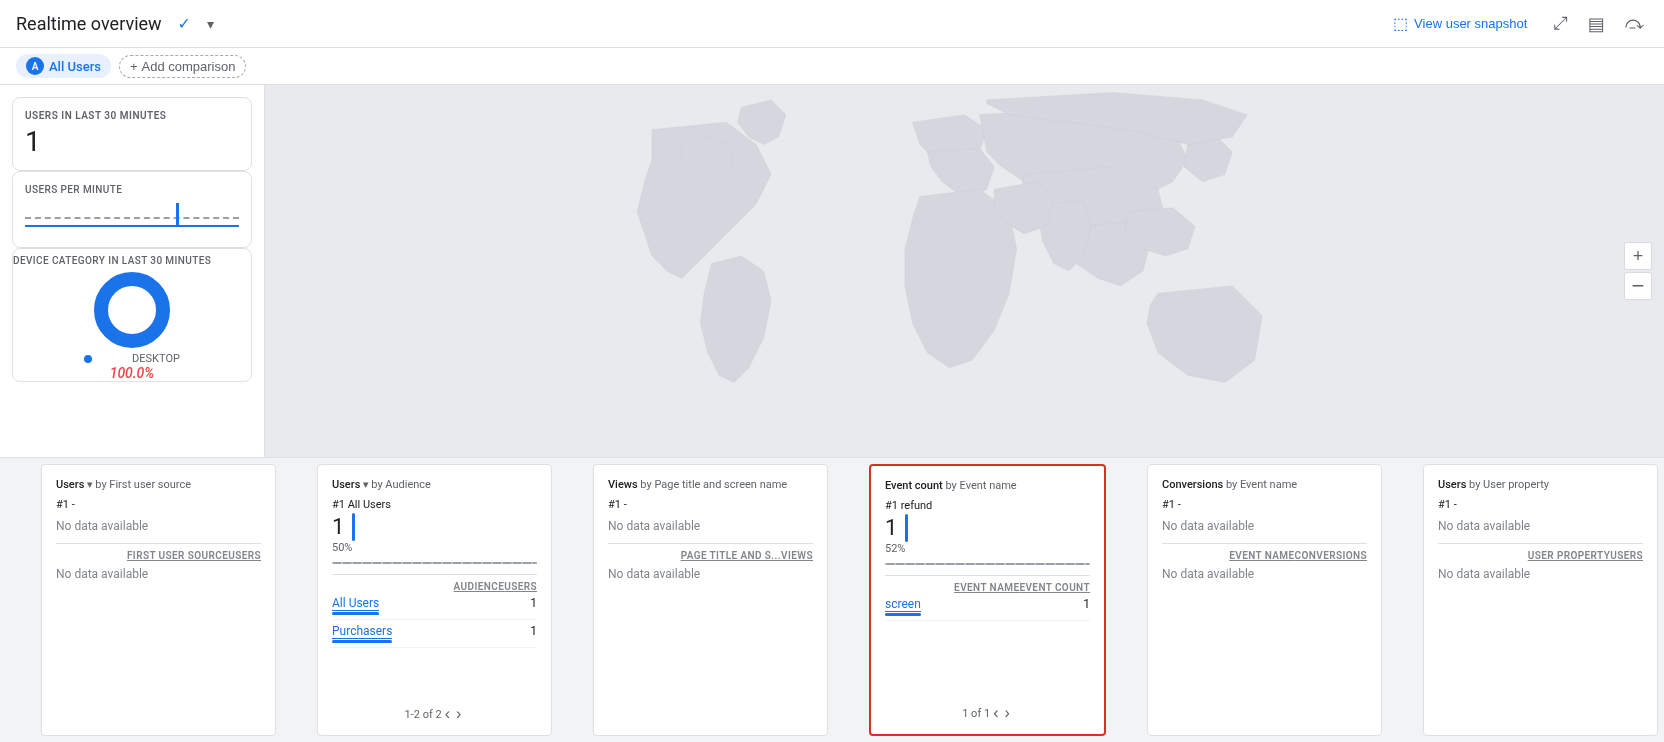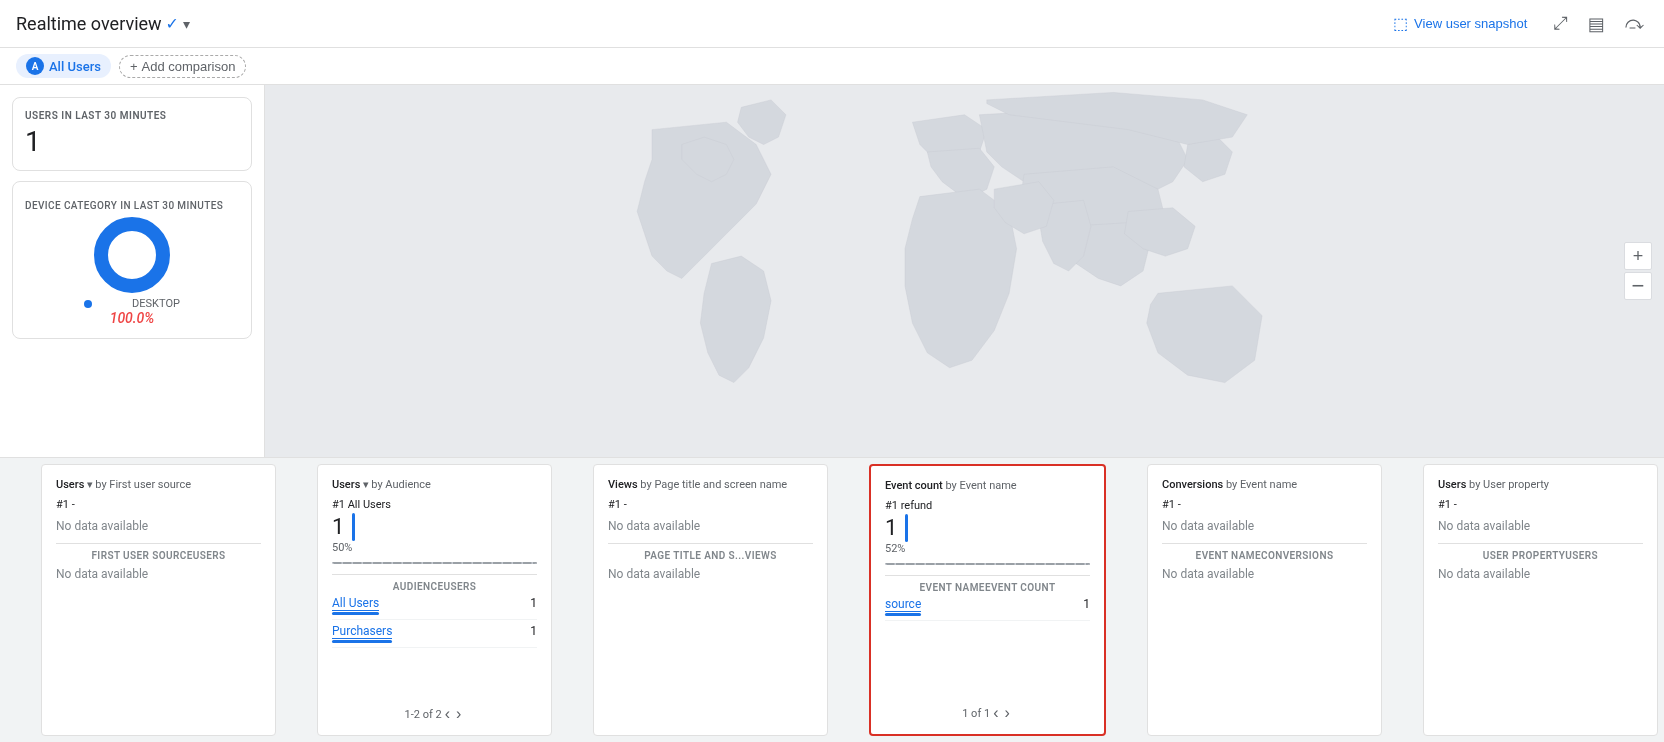--- a/index.html
+++ b/index.html
@@ -3,21 +3,21 @@
   <meta charset="utf-8">
   <style>
     * { box-sizing: border-box; margin: 0; padding: 0; }
     body { font-family: 'Google Sans', Roboto, Arial, sans-serif; background: #f8f9fa; font-size: 13px; color: #202124; overflow: hidden; }
 
     
     .header {
       display: flex; align-items: center; justify-content: space-between;
       padding: 8px 16px; background: #fff; border-bottom: 1px solid #e0e0e0; height: 48px;
     }
-    .header-left { display: flex; align-items: center; gap: 4px; }
+    .header-left { display: flex; align-items: center; gap: 16px; }
     .header-right { display: flex; align-items: center; gap: 12px; }
 
     
     .filter-bar {
       display: flex; align-items: center; gap: 8px;
       padding: 6px 16px; background: #fff; border-bottom: 1px solid #e0e0e0;
     }
 
     
     .zoom-controls {
@@ -25,32 +25,32 @@
       display: flex; flex-direction: column; gap: 2px;
     }
     .zoom-btn {
       width: 28px; height: 28px; background: #fff; border: 1px solid #dadce0;
       border-radius: 2px; cursor: pointer; font-size: 18px; color: #5f6368;
       display: flex; align-items: center; justify-content: center;
     }
 
     .full-layout { display: flex; flex-direction: column; height: 742px; overflow: hidden; }
     .middle-section { display: flex; flex: 1; overflow: hidden; min-height: 0; }
-    .left-stats { width: 265px; min-width: 265px; background: #fff; border-right: 1px solid #e0e0e0; padding: 12px; display: flex; flex-direction: column; gap: 10px; overflow-y: auto; }
+    .left-stats { width: 265px; min-width: 265px; background: #fff; border-right: 1px solid #e0e0e0; padding: 12px; display: flex; flex-direction: column; overflow-y: auto; }
     .map-container { flex: 1; position: relative; overflow: hidden; }
     .bottom-cards { display: flex; background: #f1f3f4; border-top: 1px solid #e0e0e0; height: 285px; min-height: 285px; padding: 6px; gap: 6px; overflow-x: auto; }
     .bcard { background: #fff; border-radius: 4px; border: 1px solid #e0e0e0; padding: 12px 14px; min-width: 220px; flex: 1; display: flex; flex-direction: column; font-size: 12px; margin-left: 35px; }
     .bcard.active-card { border: 2px solid #d93025; }
     .bcard-title { color: #5f6368; font-size: 11px; margin-bottom: 6px; line-height: 1.4; }
     .bcard-title .bold { font-weight: 500; color: #202124; }
     .bcard-rank-line { font-size: 11px; color: #202124; margin-bottom: 2px; }
     .bcard-big { font-size: 22px; font-weight: 400; color: #202124; margin-bottom: 2px; }
     .bcard-pct { font-size: 11px; color: #5f6368; margin-bottom: 6px; }
     .bcard-no-data { color: #80868b; font-size: 12px; padding: 6px 0; }
-    .bcard-col-headers { display: flex; justify-content: center; font-size: 10px; text-transform: uppercase; letter-spacing: 0.4px; color: #80868b; font-weight: 600; border-top: 1px solid #e0e0e0; padding-top: 6px; margin-top: 4px; }
+    .bcard-col-headers { display: flex; justify-content: flex-end; font-size: 10px; text-transform: uppercase; letter-spacing: 0.4px; color: #80868b; font-weight: 600; border-top: 1px solid #e0e0e0; padding-top: 6px; margin-top: 4px; text-decoration: underline; }
     .bcard-row { display: flex; justify-content: space-between; align-items: flex-start; padding: 4px 0; border-bottom: 1px solid #f1f3f4; }
     .bcard-row-name { color: #1a73e8; border-bottom: 1px solid #1a73e8; cursor: pointer; }
     .bcard-row-val { color: #202124; }
     .bcard-bar { height: 3px; background: #1a73e8; border-radius: 2px; margin-top: 2px; }
     .bcard-bar-bg { height: 3px; background: #e8eaed; border-radius: 2px; margin-top: 2px; }
     .bcard-footer { margin-top: auto; display: flex; align-items: center; font-size: 11px; color: #5f6368; }
     .bcard-footer-center { justify-content: center; }
     .nav-btn { background: none; border: none; cursor: pointer; font-size: 16px; color: #5f6368; padding: 0 3px; }
     .mini-chart-area { height: 28px; position: relative; margin: 4px 0 8px; }
     .mini-solid-line { position: absolute; bottom: 0; left: 0; right: 0; border-bottom: 2px solid #1a73e8; }
@@ -99,22 +99,30 @@
 
   <div class="middle-section">
 
     <div class="left-stats">
 
       <div style="border:1px solid #e0e0e0;border-radius:8px;padding:12px;">
         <div style="font-size:10px;font-weight:600;color:#5f6368;letter-spacing:0.5px;text-transform:uppercase;margin-bottom:4px;">USERS IN LAST 30 MINUTES</div>
         <div style="font-size:28px;font-weight:400;color:#202124;">1</div>
       </div>
 
-
       <div style="border:1px solid #e0e0e0;border-radius:8px;padding:12px;">
+        <div class="users-per-min-label">USERS PER MINUTE</div>
+        <div class="mini-chart-area">
+          <div class="mini-dashed-line"></div>
+          <div class="mini-solid-line"></div>
+          <div class="mini-spike" style="right:28%;height:22px;bottom:2px;"></div>
+        </div>
+      </div>
+
+      <div style="border:1px solid #e0e0e0;border-radius:8px;">
         <div class="device-label">DEVICE CATEGORY IN LAST 30 MINUTES</div>
         <div class="donut-wrap">
           <div class="donut"></div>
         </div>
         <div class="legend-row">
           <span class="blue-dot"></span>
           <span style="font-size:11px;color:#5f6368;margin-left:36px;">DESKTOP</span>
         </div>
         <div class="pct-big">100.0%</div>
       </div>
@@ -235,21 +243,21 @@
         <div style="width:3px;height:28px;background:#1a73e8;border-radius:2px;"></div>
       </div>
       <div class="bcard-pct">52%</div>
       <div style="height:2px;background:#c5c9d0;border-radius:1px;margin:2px 0 6px;border-bottom:2px dashed #9aa0a6;"></div>
     <div class="bcard-col-headers">
     <span>EVENT NAME</span>
     <span>EVENT COUNT</span>
   </div>
         <div class="bcard-row">
         <div>
-          <span class="bcard-row-name">source</span>
+          <span class="bcard-row-name">screen</span>
           <div class="bcard-bar-bg">
             <div class="bcard-bar" style="width:100%;"></div>
           </div>
         </div>
         <span class="bcard-row-val">1</span>
       </div>
         <div class="bcard-footer bcard-footer-center">
       <span style="font-size:11px;color:#5f6368;">1 of 1</span>
       <button class="nav-btn">‹</button>
       <button class="nav-btn">›</button>

